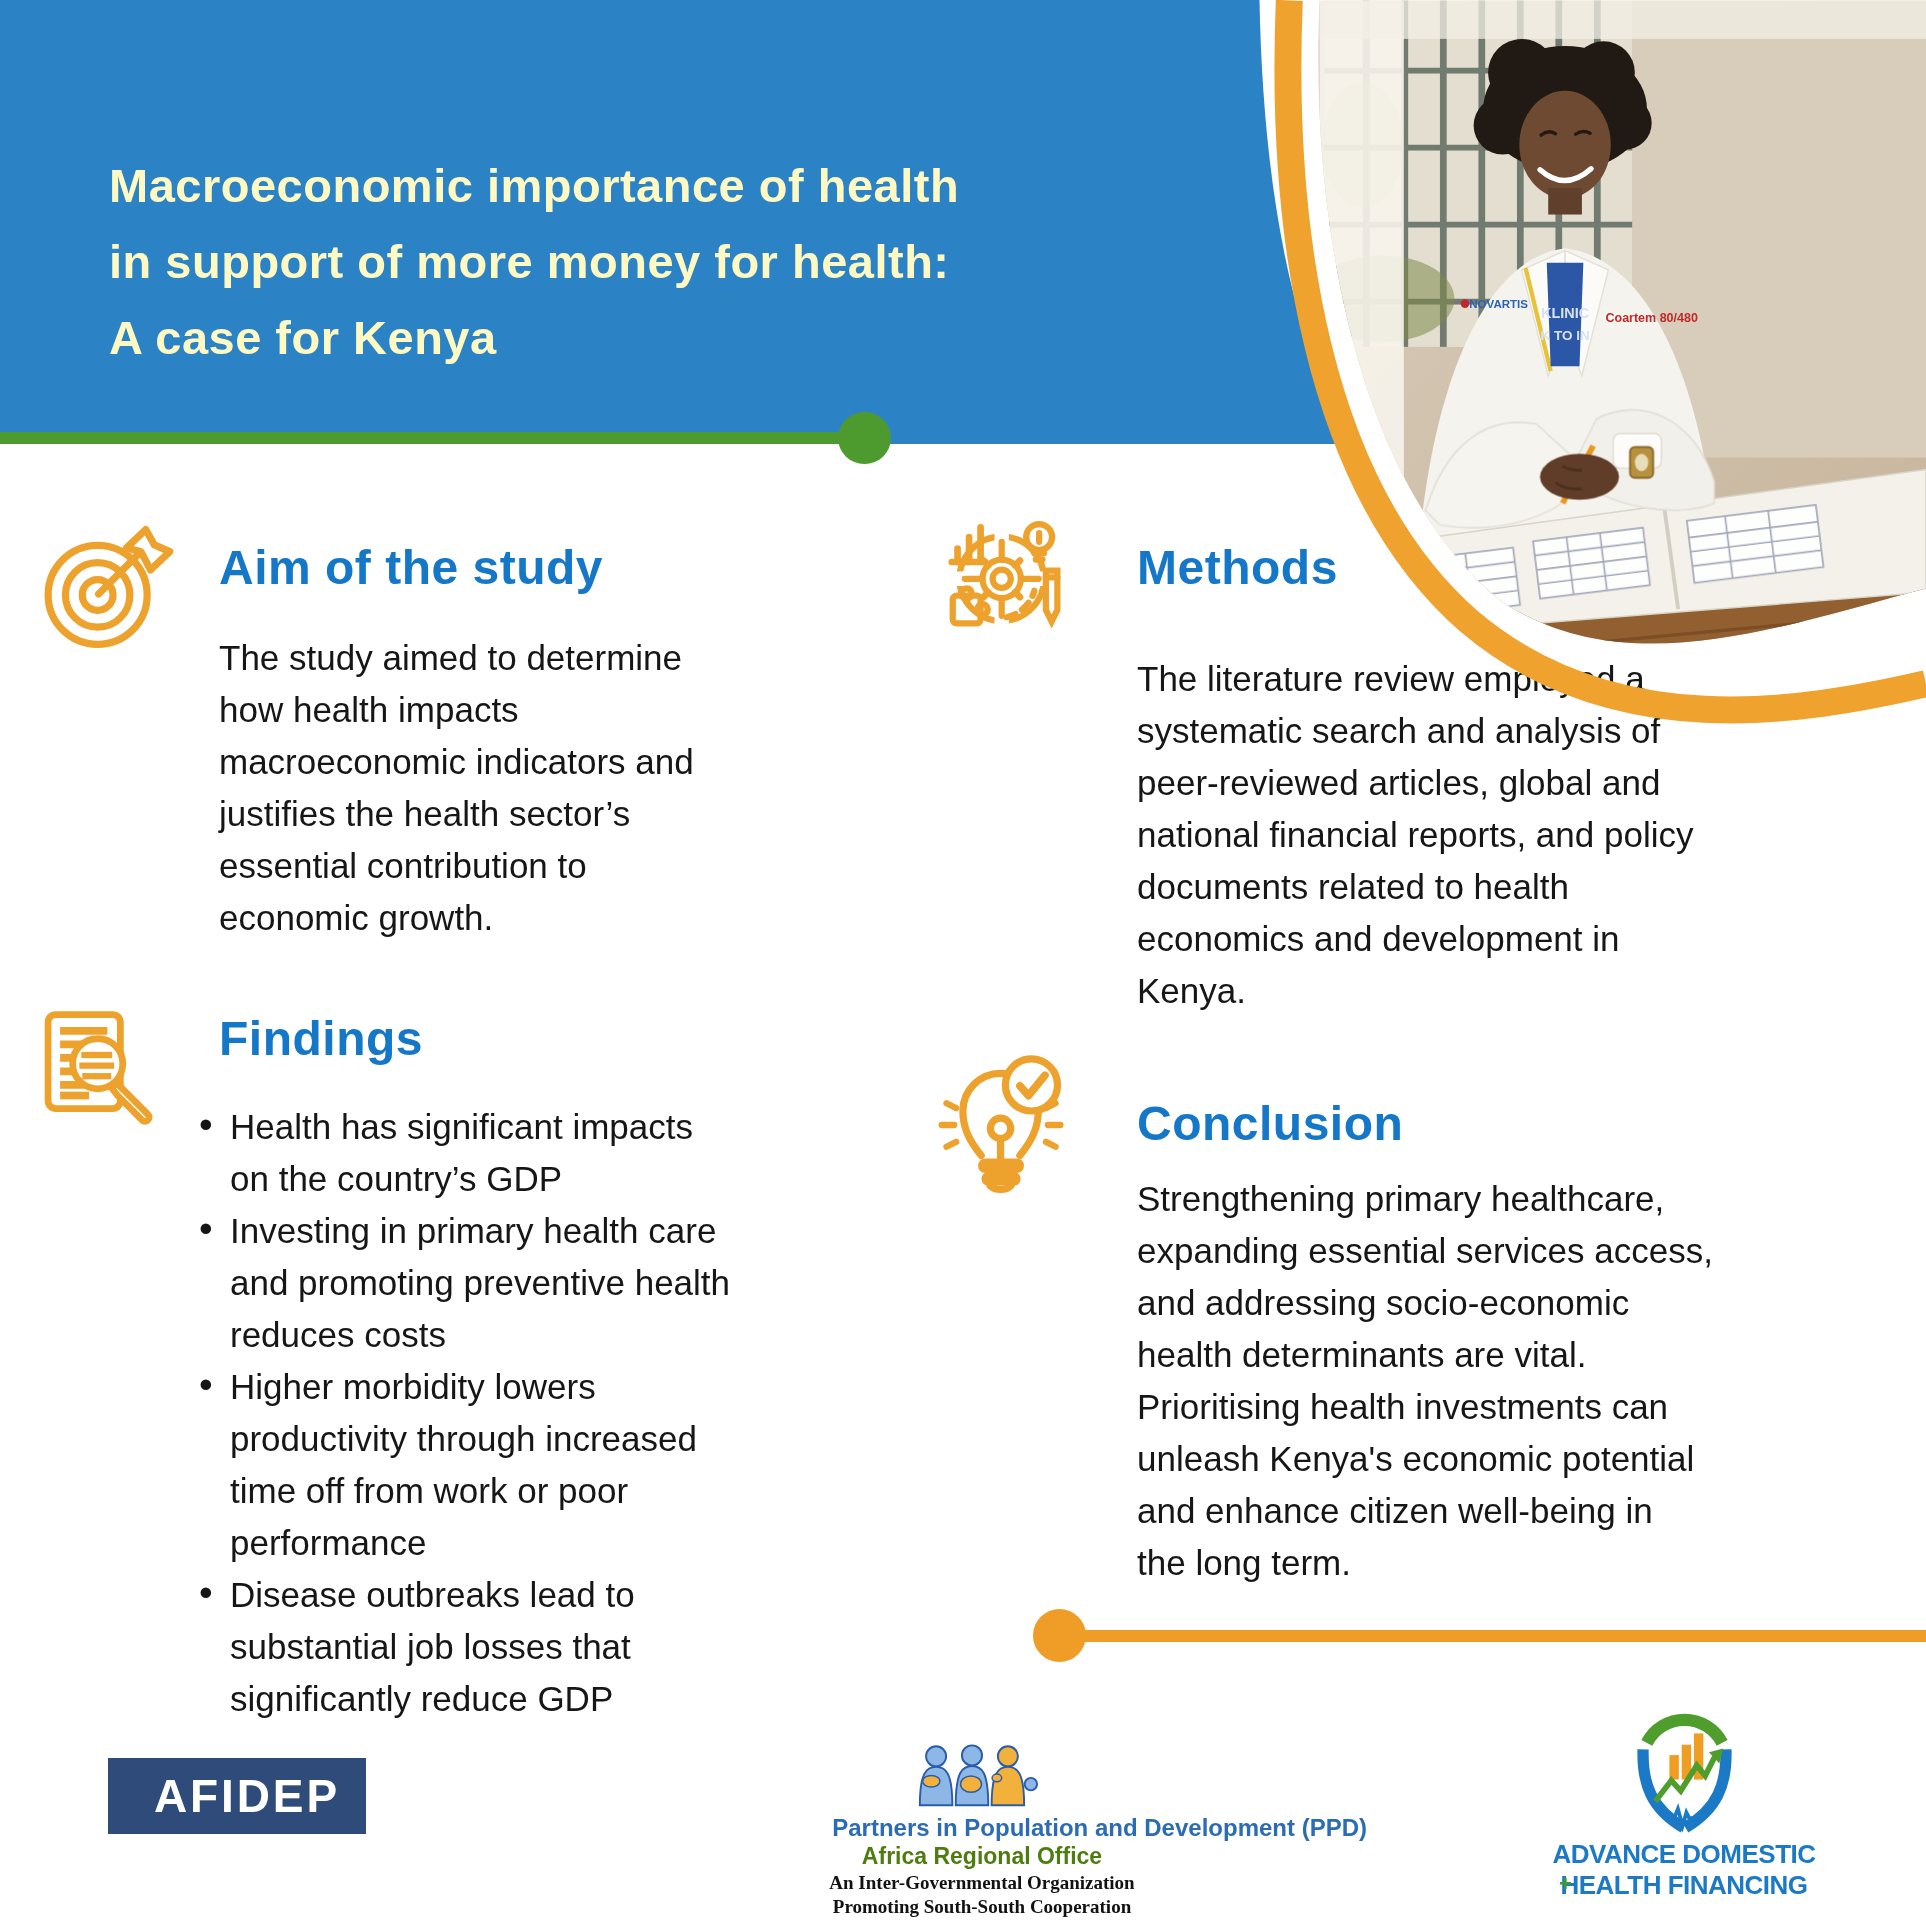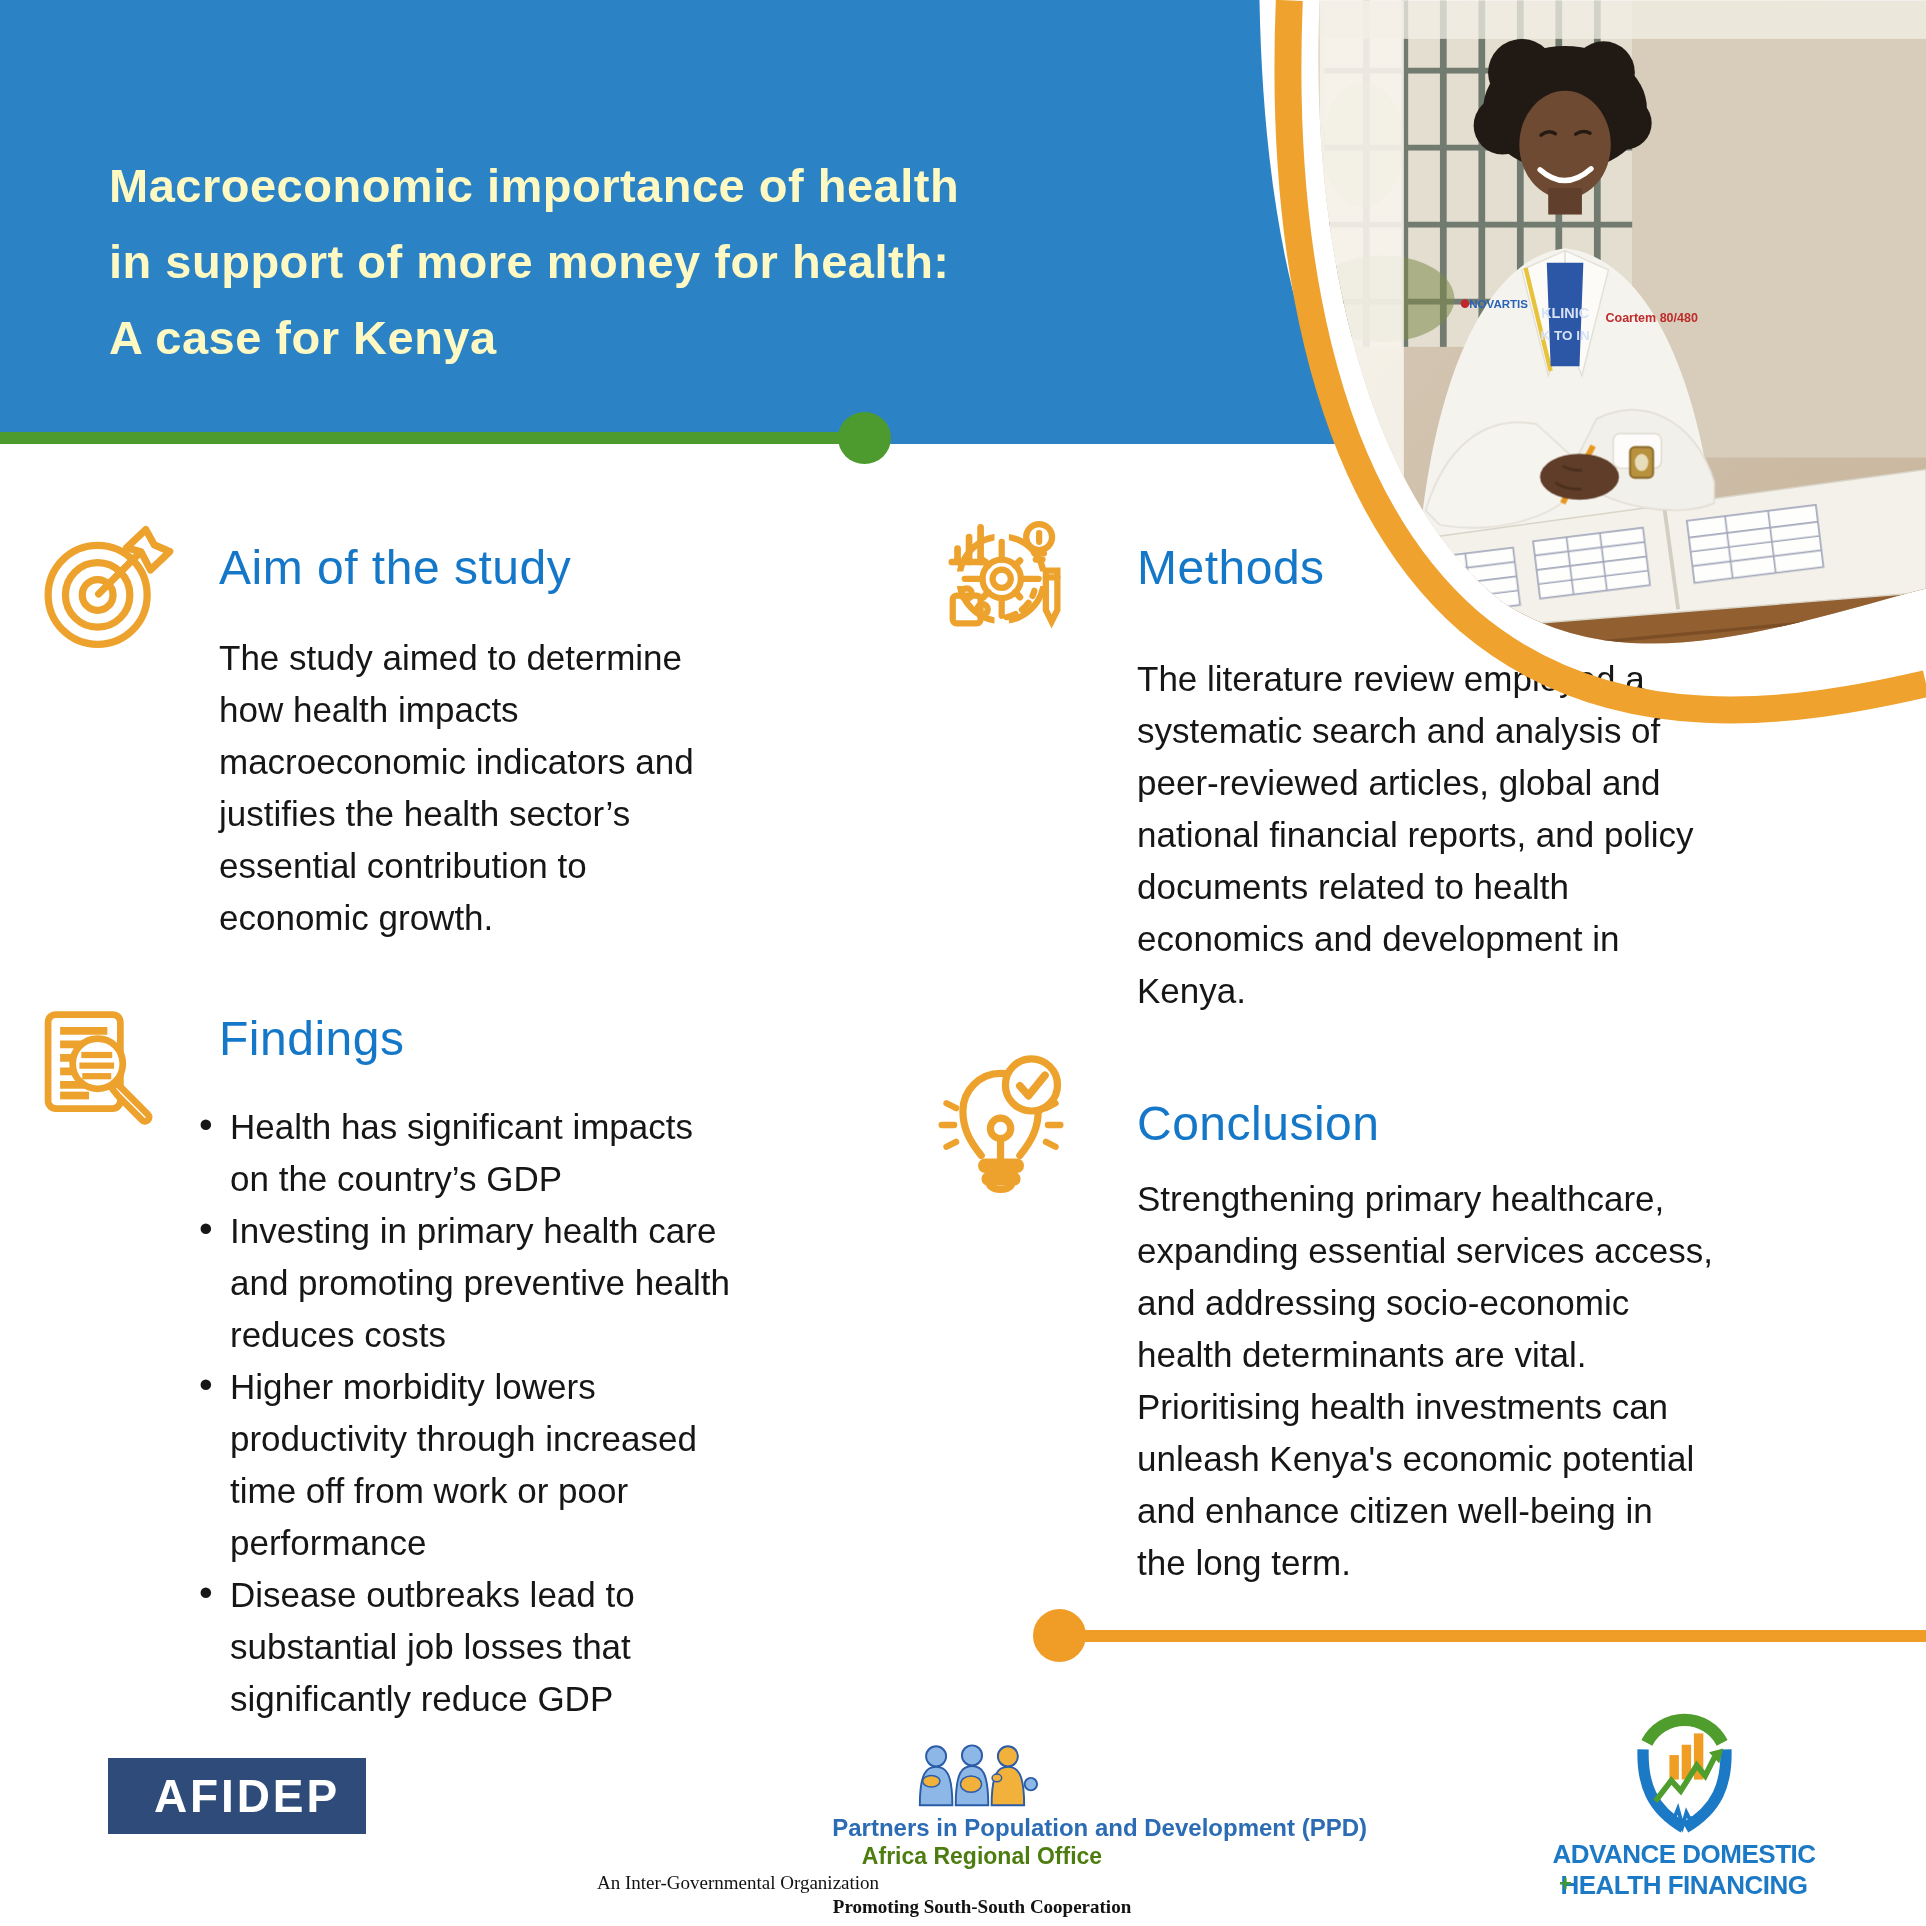--- a/index.html
+++ b/index.html
@@ -7,41 +7,41 @@
         font-family:"Liberation Sans",sans-serif;}
   
   .header{position:absolute;left:0;top:0;width:1380px;height:444px;background:#2b83c6;}
   .title{position:absolute;left:109px;top:148px;width:1132px;font-size:47px;line-height:76px;
          font-weight:bold;color:#fef9c3;white-space:pre-line;letter-spacing:0.5px;}
   .green-line{position:absolute;left:0;top:432px;width:864px;height:11.6px;background:#4d9b2f;}
   .green-dot{position:absolute;left:838px;top:412px;width:53px;height:52px;border-radius:50%;background:#4d9b2f;}
   
   .corner{position:absolute;left:1156px;top:0;width:770px;height:867px;}
   
-  .sec-heading{position:absolute;font-size:48px;font-weight:normal;color:#1577c8;letter-spacing:0.5px;}
+  .sec-heading{position:absolute;font-size:48px;font-weight:bold;color:#1577c8;letter-spacing:0.5px;}
   .sec-body{position:absolute;font-size:35px;line-height:52px;color:#161616;white-space:pre-line;}
   .icon{position:absolute;}
   .bullets{position:absolute;margin:12px;padding:0;list-style:none;}
   .bullets li{position:relative;padding-left:35px;font-size:35px;line-height:52px;color:#161616;white-space:pre-line;}
   .bullets li::before{content:"\2022";position:absolute;left:3.9px;top:-1.9px;font-size:39px;color:#161616;}
   
   .orange-line{position:absolute;left:1059px;top:1630px;width:867px;height:12px;background:#f09d27;}
   .orange-dot{position:absolute;left:1033px;top:1609px;width:53px;height:53px;border-radius:50%;background:#f09d27;}
   
   .afidep-box{position:absolute;left:108px;top:1758px;width:238px;height:76px;background:#2e4b7a;
               display:flex;align-items:center;justify-content:center;color:#fff;
               font-size:46px;font-weight:bold;letter-spacing:2.9px;padding-left:20px;}
   .afidep-tag{position:absolute;left:110px;top:1844px;font-size:26px;line-height:34px;color:#51719f;white-space:pre-line;}
   .ppd-logo{position:absolute;left:908px;top:1742px;width:150px;height:67px;}
   .ppd-name{position:absolute;left:597px;top:1814px;width:770px;text-align:right;
             font-size:24px;font-weight:bold;color:#2b6cb5;}
   .ppd-office{position:absolute;left:597px;top:1843px;width:770px;text-align:center;
             font-size:23px;font-weight:bold;color:#4d7c0f;}
-  .ppd-d1{position:absolute;left:597px;top:1872px;width:770px;text-align:left;
-          font-family:"Liberation Serif",serif;font-size:19px;font-weight:normal;color:#121212;}
+  .ppd-d1{position:absolute;left:597px;top:1872px;width:770px;text-align:center;
+          font-family:"Liberation Serif",serif;font-size:19px;font-weight:bold;color:#121212;}
   .ppd-d2{position:absolute;left:597px;top:1896px;width:770px;text-align:center;
           font-family:"Liberation Serif",serif;font-size:19px;font-weight:bold;color:#121212;}
   .adhf-logo{position:absolute;left:1628px;top:1708px;width:113px;height:129px;}
   .adhf-name{position:absolute;left:1501px;top:1839px;width:366px;text-align:center;
              font-size:26px;line-height:31px;font-weight:bold;color:#1b79c5;letter-spacing:-0.5px;white-space:pre-line;}
   .adhf-plus{position:absolute;left:1559px;top:1871px;font-size:22px;font-weight:bold;color:#3f9b35;}
 </style>
 </head>
 <body>
 

